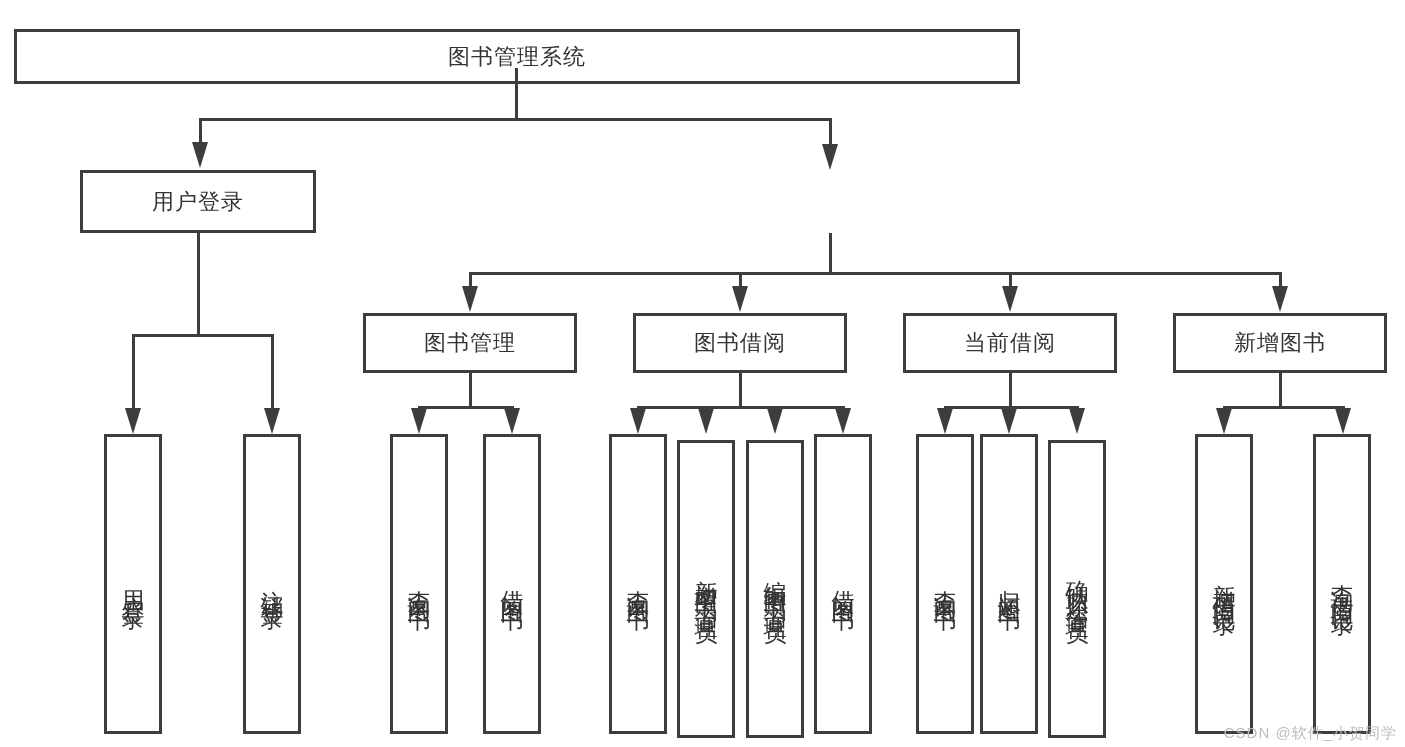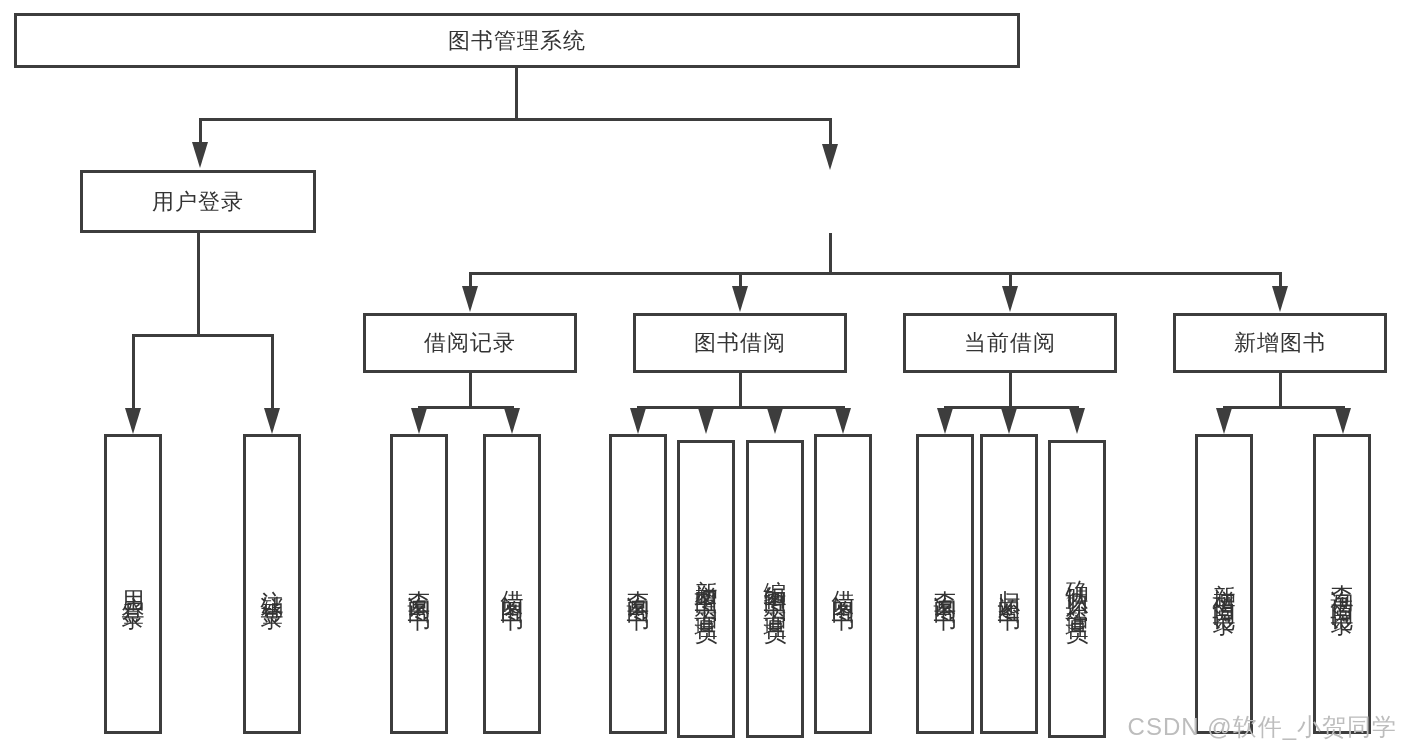--- a/index.html
+++ b/index.html
@@ -49,31 +49,31 @@
     position: absolute;
     width: 0; height: 0;
     border-left: 8px solid transparent;
     border-right: 8px solid transparent;
     border-top: 26px solid #3d3d3d;
   }
   .watermark {
     position: absolute;
     right: 8px;
     bottom: 4px;
-    font-size: 24px;
+    font-size: 15px;
     color: #bdbdbd;
     letter-spacing: 1px;
   }
 </style>
 </head>
 <body>
 
 <div class="canvas">
 
-  <div class="node" style="left:14px; top:13px; width:1006px; height:55px;">
+  <div class="node" style="left:14px; top:29px; width:1006px; height:55px;">
     <span>图书管理系统</span>
   </div>
 
   <div class="vline" style="left:515px; top:68px; height:51px;"></div>
   <div class="hline" style="left:199px; top:118px; width:633px;"></div>
   <div class="vline" style="left:199px; top:118px; height:26px;"></div>
   <div class="arrow" style="left:192px; top:142px;"></div>
   <div class="vline" style="left:829px; top:118px; height:28px;"></div>
   <div class="arrow" style="left:822px; top:144px;"></div>
 
@@ -93,21 +93,21 @@
   <div class="vline" style="left:469px; top:272px; height:16px;"></div>
   <div class="arrow" style="left:462px; top:286px;"></div>
   <div class="vline" style="left:739px; top:272px; height:16px;"></div>
   <div class="arrow" style="left:732px; top:286px;"></div>
   <div class="vline" style="left:1009px; top:272px; height:16px;"></div>
   <div class="arrow" style="left:1002px; top:286px;"></div>
   <div class="vline" style="left:1279px; top:272px; height:16px;"></div>
   <div class="arrow" style="left:1272px; top:286px;"></div>
 
   <div class="node" style="left:363px; top:313px; width:214px; height:60px;">
-    <span>借阅记录</span>
+    <span>图书管理</span>
   </div>
   <div class="node" style="left:903px; top:313px; width:214px; height:60px;">
     <span>当前借阅</span>
   </div>
   <div class="node" style="left:633px; top:313px; width:214px; height:60px;">
     <span>图书借阅</span>
   </div>
   <div class="node" style="left:1173px; top:313px; width:214px; height:60px;">
     <span>新增图书</span>
   </div>

